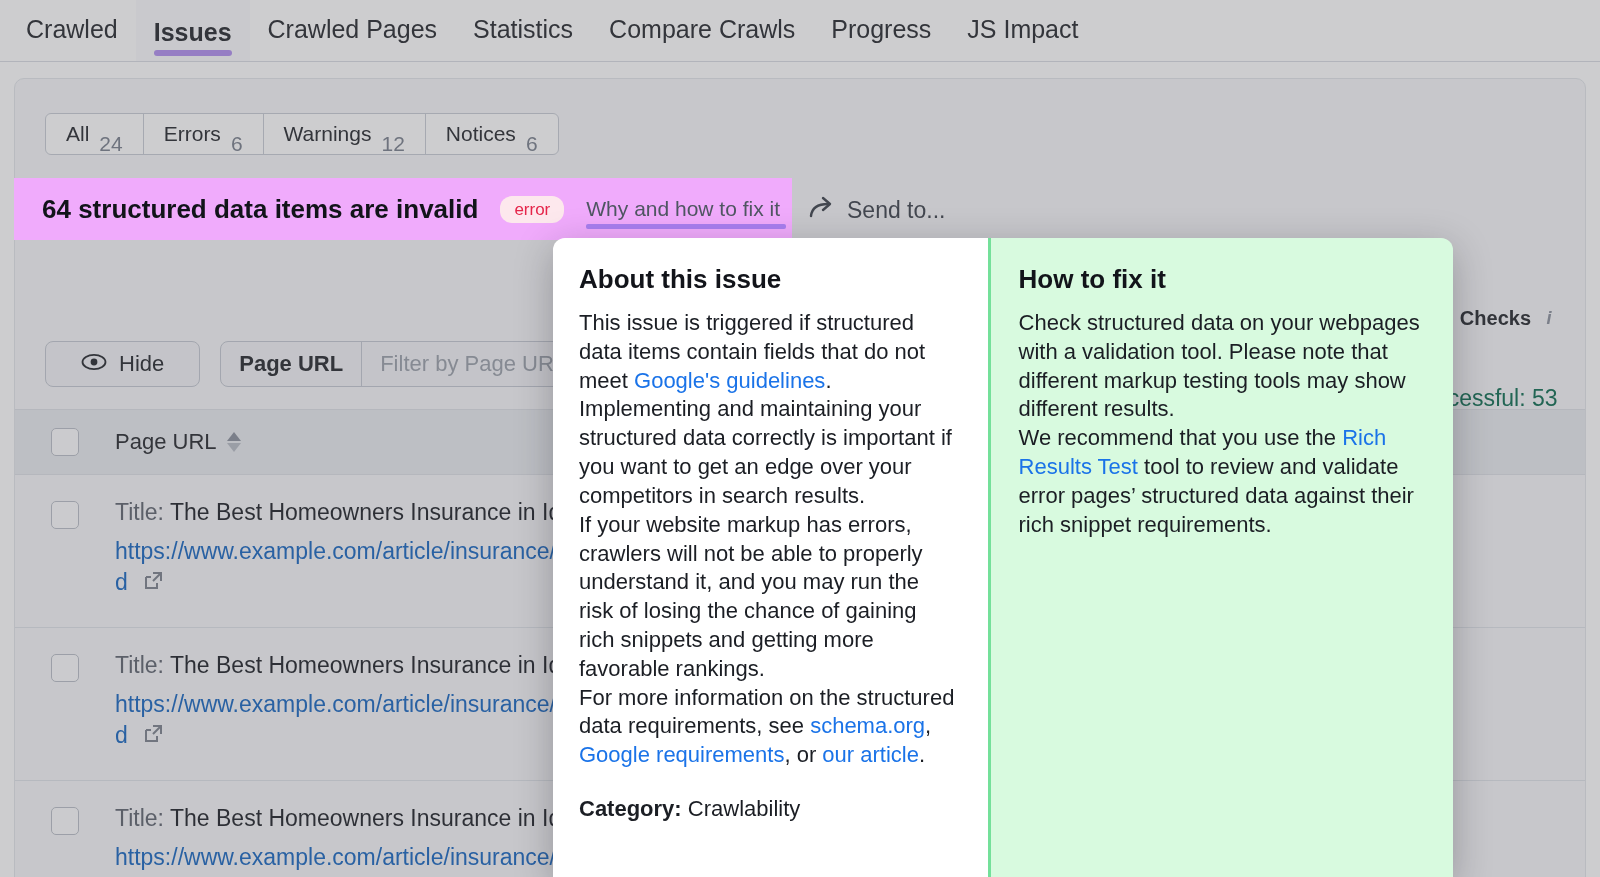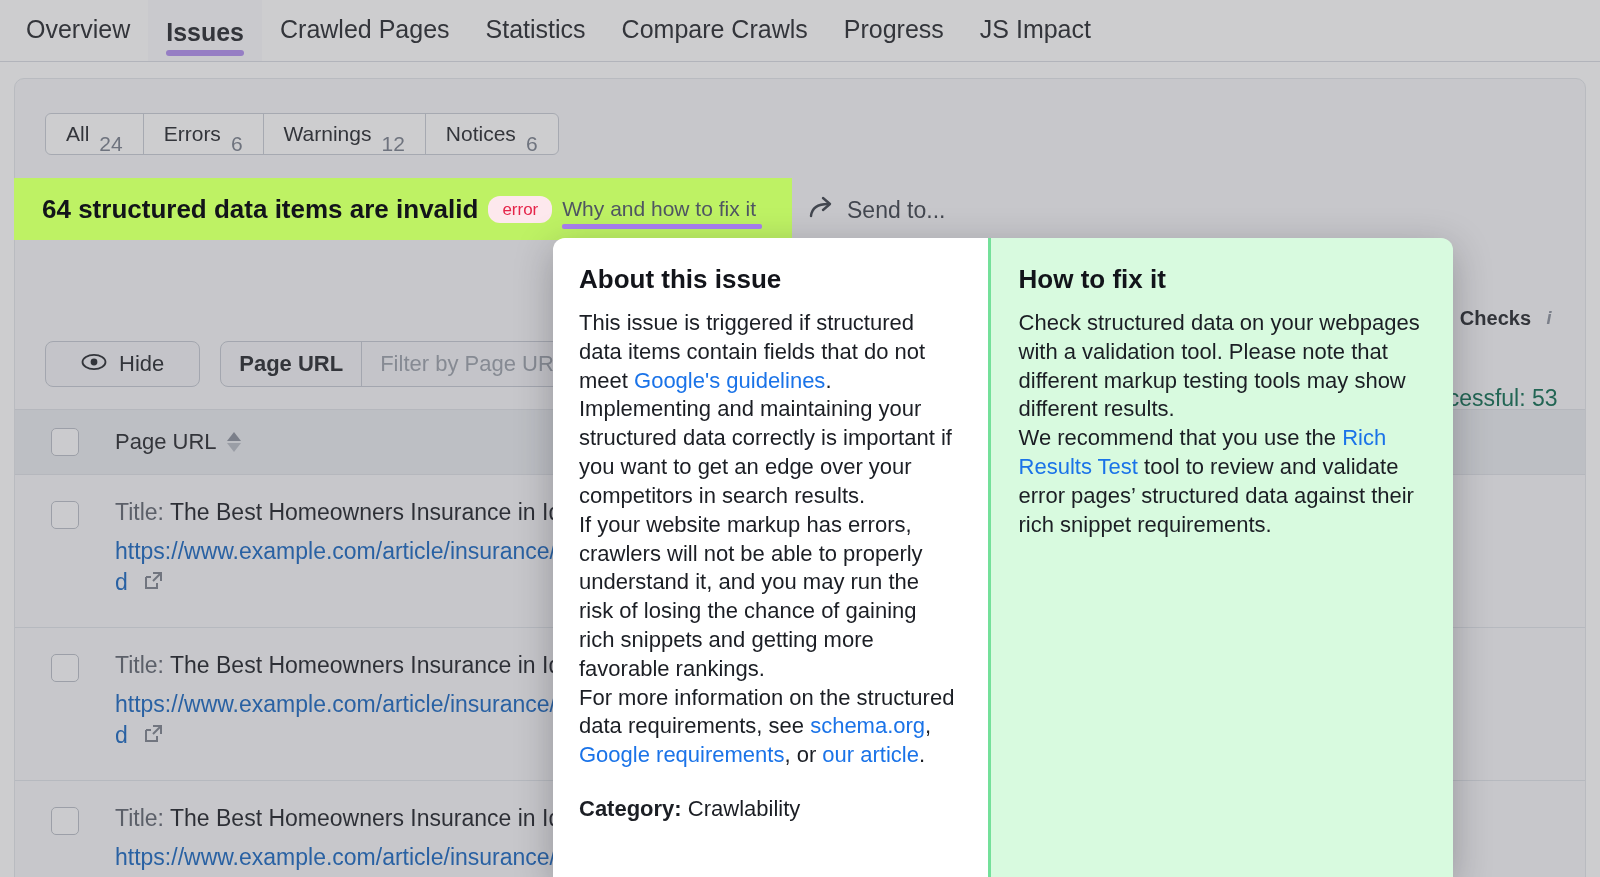--- a/index.html
+++ b/index.html
@@ -80,24 +80,24 @@
     cursor: pointer;
     height: 100%;
   }
   .pill:last-child { border-right: none; }
   .pill .cnt { color: #787f8c; margin-top: 20px; }
 
   
   .titlebar {
     position: absolute; top: 178px; left: 14px;
     width: 778px; height: 62px;
-    background: #bef264;
+    background: #f0abfc;
     display: flex; align-items: center;
     padding-left: 28px;
-    gap: 10px;
+    gap: 22px;
     z-index: 60;
   }
   .titlebar .t-text { font-size: 26px; font-weight: bold; color: #12141a; white-space: nowrap; }
   .badge-error {
     background: #fde8ed; color: #e5254a;
     font-size: 17px; border-radius: 12px;
     padding: 5px 14px; line-height: 1;
   }
   .fixlink {
     position: relative;
@@ -229,21 +229,21 @@
   .pop-p a { color: #1a73e8; text-decoration: none; cursor: pointer; }
   .cat { margin-top: 26px; font-size: 22px; color: #1b1e24; }
   .cat b { font-weight: bold; }
 </style>
 </head>
 <body>
 
 <div id="root">
 
   <div class="topnav">
-    <div class="navtab"><span>Overview</span></div>
+    <div class="navtab"><span>Crawled</span></div>
     <div class="navtab active">
       <span>Issues</span>
       <span class="underline"></span>
     </div>
     <div class="navtab"><span>Crawled Pages</span></div>
     <div class="navtab"><span>Statistics</span></div>
     <div class="navtab"><span>Compare Crawls</span></div>
     <div class="navtab"><span>Progress</span></div>
     <div class="navtab"><span>JS Impact</span></div>
   </div>

